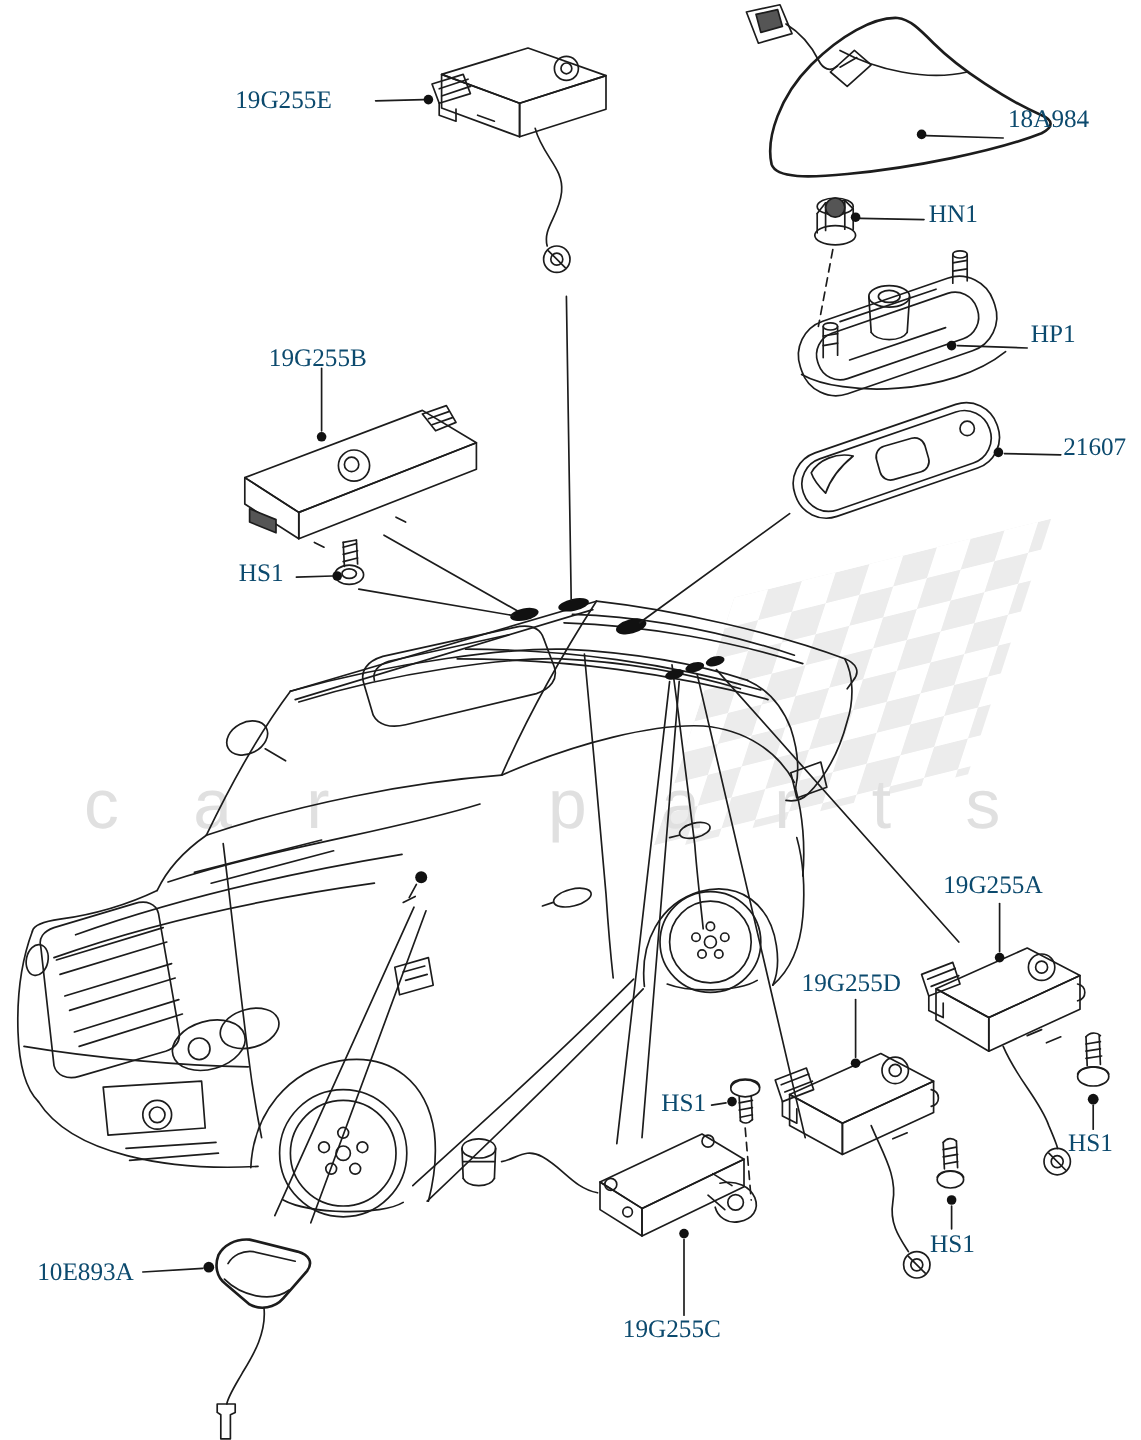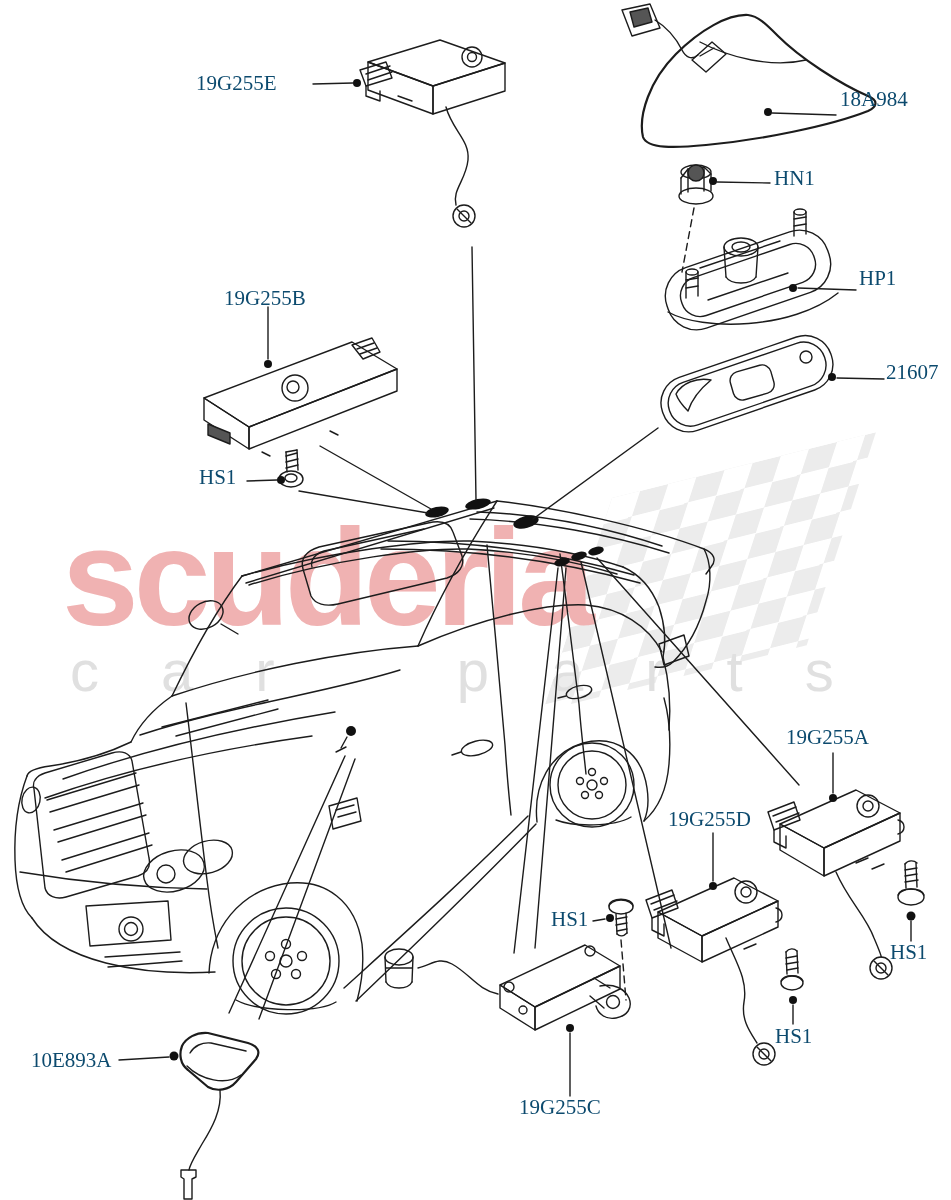--- a/index.html
+++ b/index.html
@@ -41,21 +41,20 @@
     position:absolute;color:#0c4a6e;font-size:21px;line-height:1;
     white-space:nowrap;cursor:pointer;font-family:Liberation Serif, serif;
   }
 </style>
 </head>
 <body>
 
 <div id="stage">
 
   <div id="flag"></div>
-  <div id="brandmark">scuderia</div>
   <div id="taglinemark">car parts</div>
 
   <svg id="art" viewBox="0 0 951 1200">
 
     <g>
 
       <path d="M242,576 L497,501"></path>
       <path d="M246,583 L494,508"></path>
       <path d="M497,501 C560,508 646,527 704,549 C714,553 717,560 711,567 L706,574"></path>
       <path d="M242,576 C330,551 425,540 470,541 C531,544 580,553 623,567"></path>

